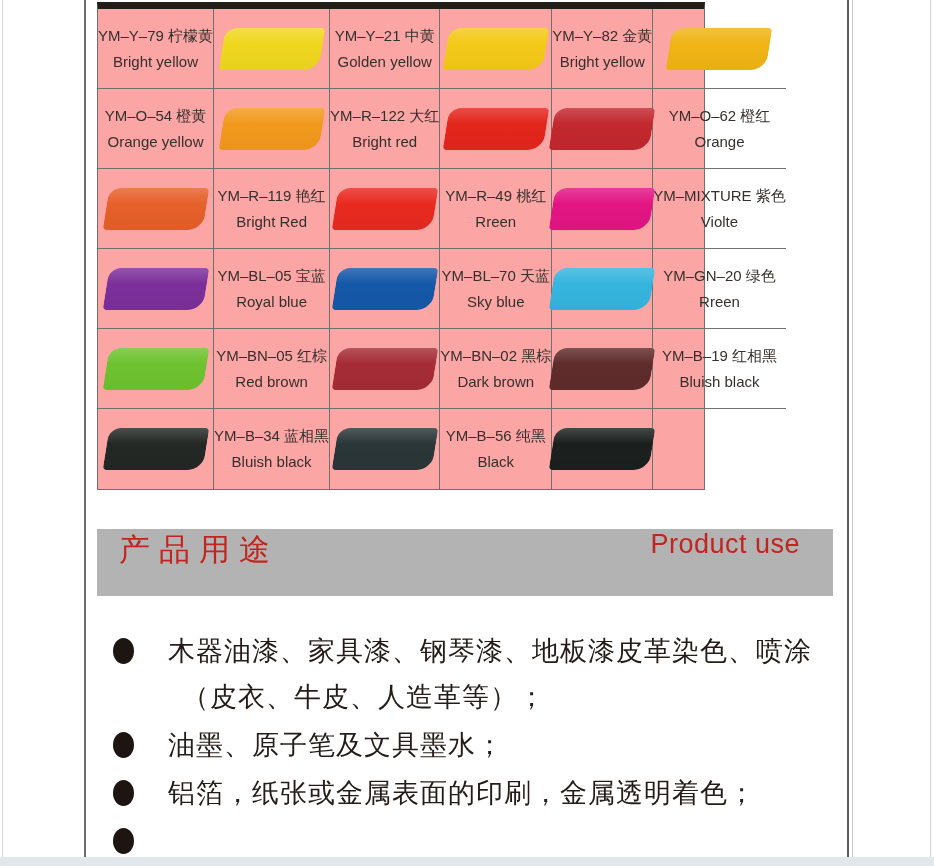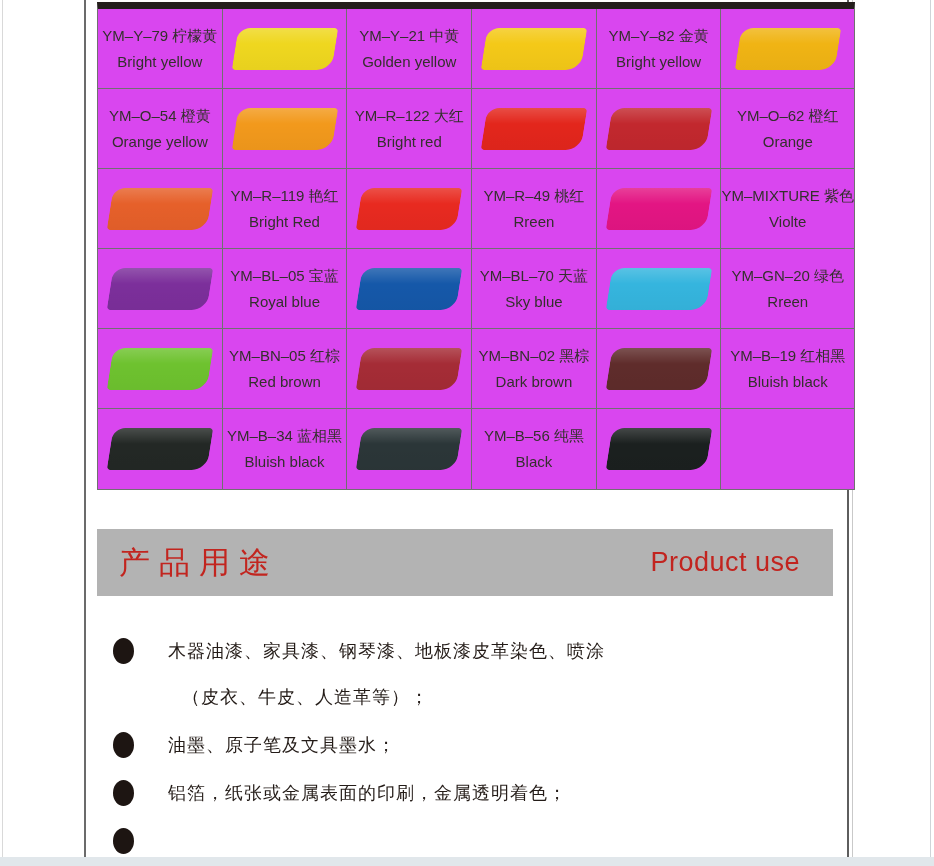--- a/index.html
+++ b/index.html
@@ -12,24 +12,24 @@
   .vline{position:absolute;top:0;bottom:0;}
   .vline.l1{left:2px;width:1px;background:#d9d9d9;}
   .vline.l2{left:84px;width:2px;background:#6b6b6b;}
   .vline.r1{left:847px;width:2px;background:#5e5e5e;}
   .vline.r2{left:852px;width:1px;background:#c9c9c9;}
   .vline.r3{left:930px;width:1px;background:#cfd4d8;}
   .bottom-strip{position:absolute;left:0;right:0;bottom:0;height:9px;background:#e1e7eb;}
 
   
   .color-table{
-    position:absolute;left:97px;top:2px;width:758px;
+    position:absolute;left:97px;top:2px;width:608px;
     display:grid;grid-template-columns:repeat(6,1fr);grid-auto-rows:80px;
     border:1px solid #707070;border-top:7px solid #241e1b;
-    background:#d946ef;box-sizing:border-box;
+    background:#fca5a5;box-sizing:border-box;
   }
   .cell{
     border-right:1px solid #707070;border-bottom:1px solid #707070;
     display:flex;flex-direction:column;align-items:center;justify-content:center;
     box-sizing:border-box;
   }
   .cell:nth-child(6n){border-right:none;}
   .cell:nth-child(n+31){border-bottom:none;}
   .cell .code{
     font-size:15px;color:#34302d;line-height:26px;white-space:nowrap;text-align:center;
@@ -40,36 +40,36 @@
   .swatch{
     width:100px;height:42px;
     transform:skewX(-9deg);
     border-radius:12px 4px 15px 4px;
     background-image:linear-gradient(to bottom, rgba(255,255,255,0.18), rgba(255,255,255,0) 38%, rgba(0,0,0,0.03));
   }
 
   
   .banner{
     position:absolute;left:97px;top:529px;width:736px;height:67px;
-    background:#b3b3b3;display:flex;align-items:center;justify-content:space-between;
+    background:#b3b3b3;display:flex;align-items:flex-start;justify-content:space-between;
     box-sizing:border-box;padding:0 33px 0 22px;
   }
   .banner .zh{
     font-family:"Liberation Serif","DejaVu Serif",serif;
     font-size:31px;color:#c2251f;letter-spacing:9px;
   }
   .banner .en{
     font-size:27px;font-weight:normal;color:#c2241f;letter-spacing:0.5px;
   }
 
   
   .uses{
     position:absolute;left:113px;top:628px;width:745px;
     font-family:"Liberation Serif","DejaVu Serif",serif;
-    font-size:18px;color:#241c18;
+    font-size:27px;color:#241c18;
   }
   .use-item{display:flex;align-items:flex-start;margin-bottom:2px;}
   .bullet{
     flex:0 0 auto;width:21px;height:26px;margin:10px 34px 0 0;
     background:#1d1512;border-radius:50%;
   }
   .use-text{line-height:46px;letter-spacing:1px;}
   .use-text .line2{padding-left:14px;}
 </style>
 </head>

